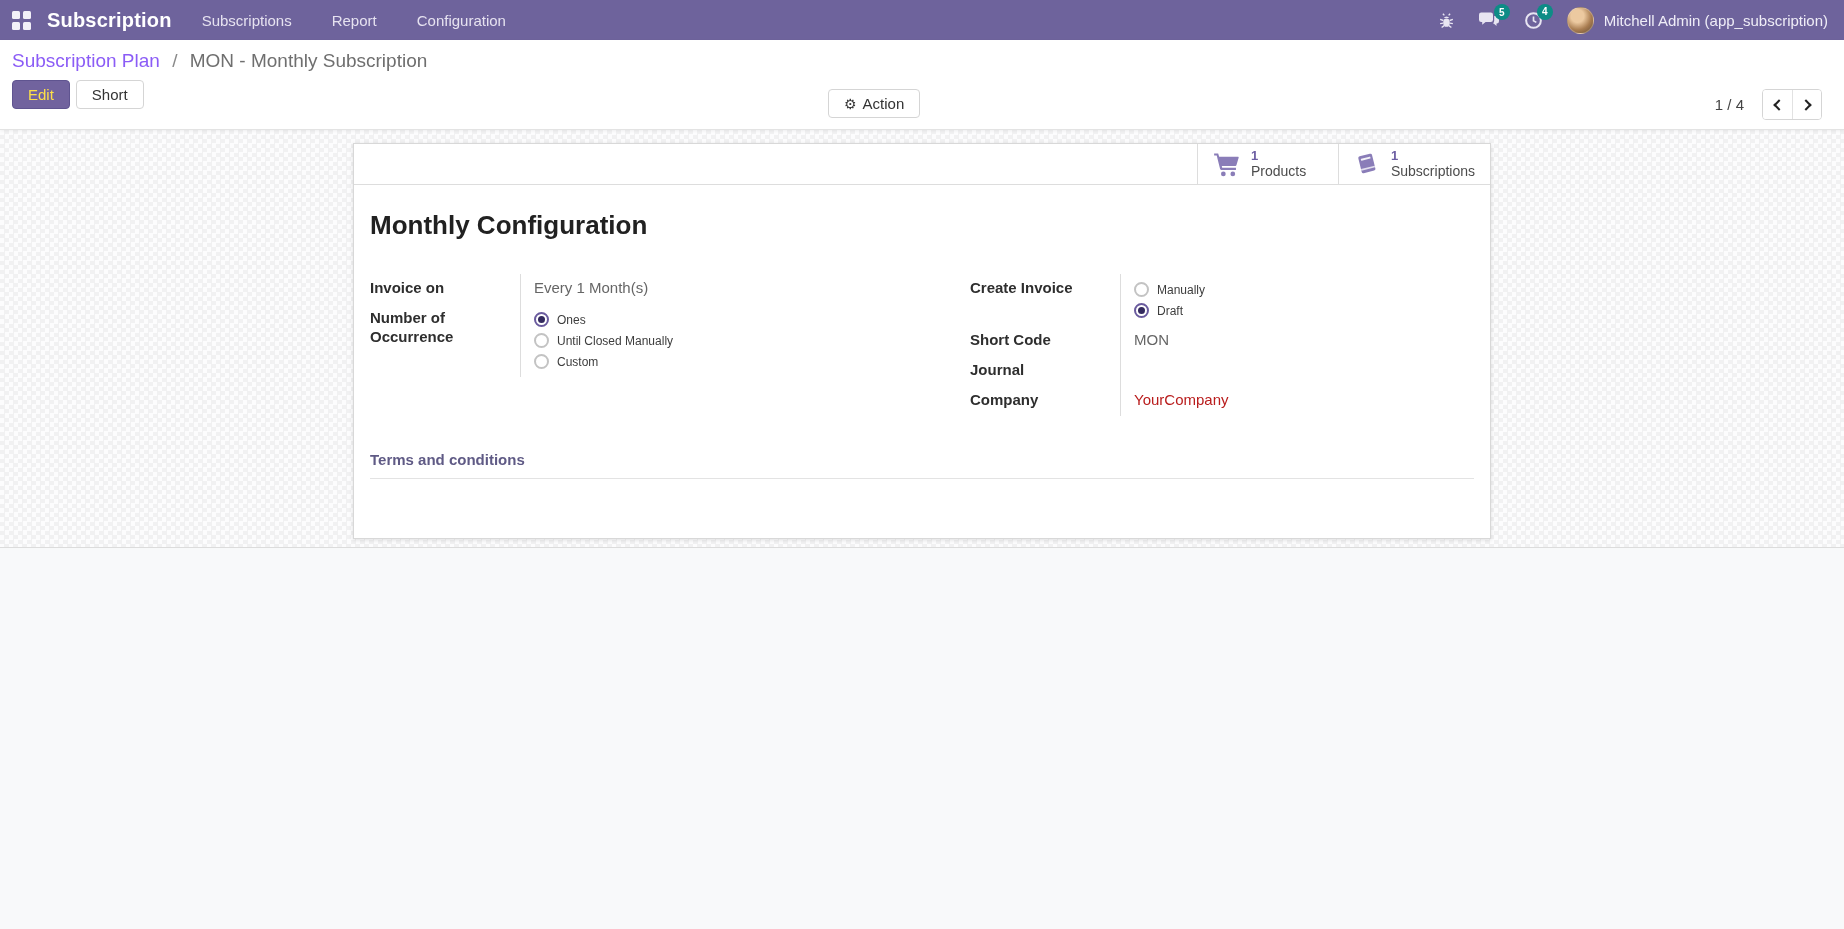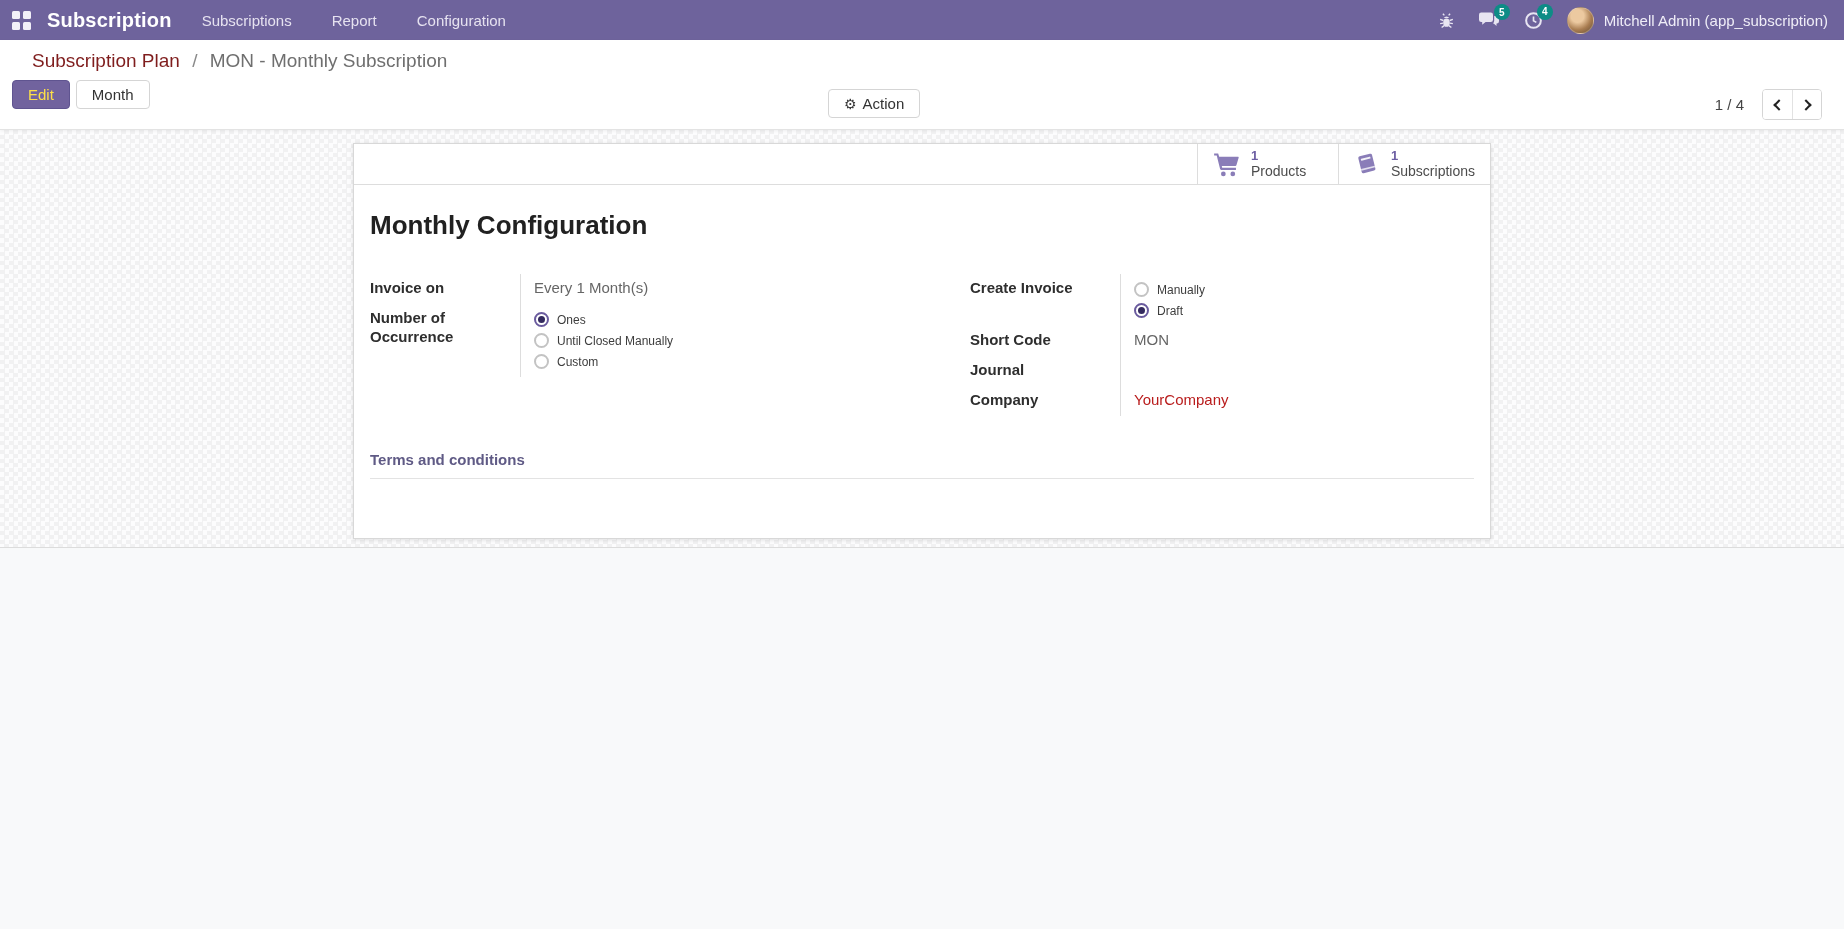--- a/index.html
+++ b/index.html
@@ -21,21 +21,21 @@
   .user-block { display:flex; align-items:center; gap:10px; cursor:pointer; }
   .avatar { width:27px; height:27px; border-radius:50%;
             background: radial-gradient(circle at 38% 32%, #ecc9a0 0 28%, #a97d51 60%, #5d4630 100%);
             border:1px solid rgba(255,255,255,.25); }
   .username { font-size:15px; color:#efedf7; }
 
   
   .control-panel { background:#fff; height:90px; padding:10px 14px 0 12px; position:relative;
                    border-bottom:1px solid #e3e3e3; box-shadow:0 1px 3px rgba(0,0,0,.06); }
   .breadcrumb { font-size:19px; }
-  .breadcrumb .parent { color:#7f1d1d; cursor:pointer;margin-left:20px; }
+  .breadcrumb .parent { color:#8b5cf6; cursor:pointer; }
   .breadcrumb .sep { color:#8a8a8a; margin:0 7px; }
   .breadcrumb .current { color:#6f6f6f;text-align:center; }
   .cp-buttons { margin-top:8px; display:flex; gap:6px; }
   .btn { font-size:15px; height:29px; padding:0 15px; border-radius:4px; cursor:pointer;
          display:inline-flex; align-items:center; gap:6px; border:1px solid transparent;
          font-family:"Liberation Sans",sans-serif; }
   .btn-primary { background:#71639e; color:#fde047; border-color:#5f5490; }
   .btn-default { background:#fff; color:#333; border-color:#d5d5d5; }
   .action-btn { position:absolute; left:828px; top:49px; }
   .gear-glyph { font-size:14px; color:#3a3a3a; line-height:1; }
@@ -136,21 +136,21 @@
 </header>
 
 <div class="control-panel">
   <div class="breadcrumb">
     <span class="parent">Subscription Plan</span>
     <span class="sep">/</span>
     <span class="current">MON - Monthly Subscription</span>
   </div>
   <div class="cp-buttons">
     <button class="btn btn-primary">Edit</button>
-    <button class="btn btn-default">Month</button>
+    <button class="btn btn-default">Short</button>
   </div>
   <button class="btn btn-default action-btn">
     <span class="gear-glyph">⚙</span>
     <span>Action</span>
   </button>
   <div class="pager">
     <span class="pager-count">1 / 4</span>
     <div class="pager-group">
       <button class="pager-btn">
         <span class="chev left"></span>

